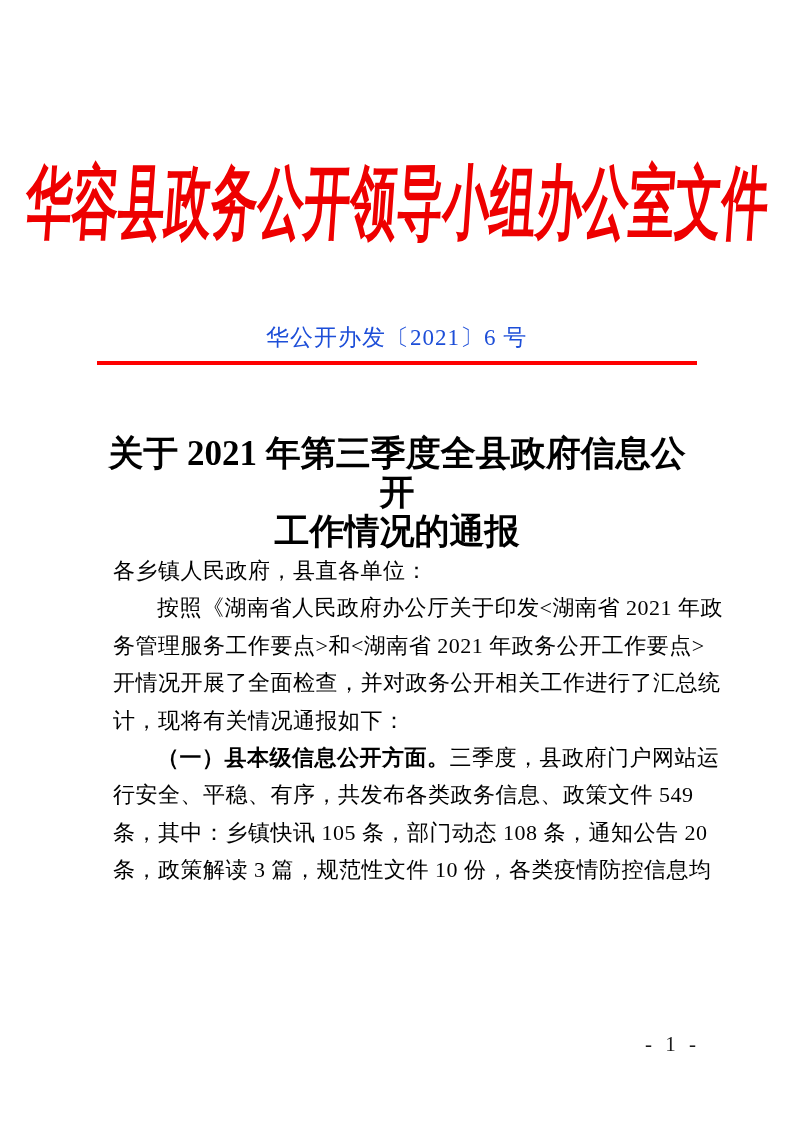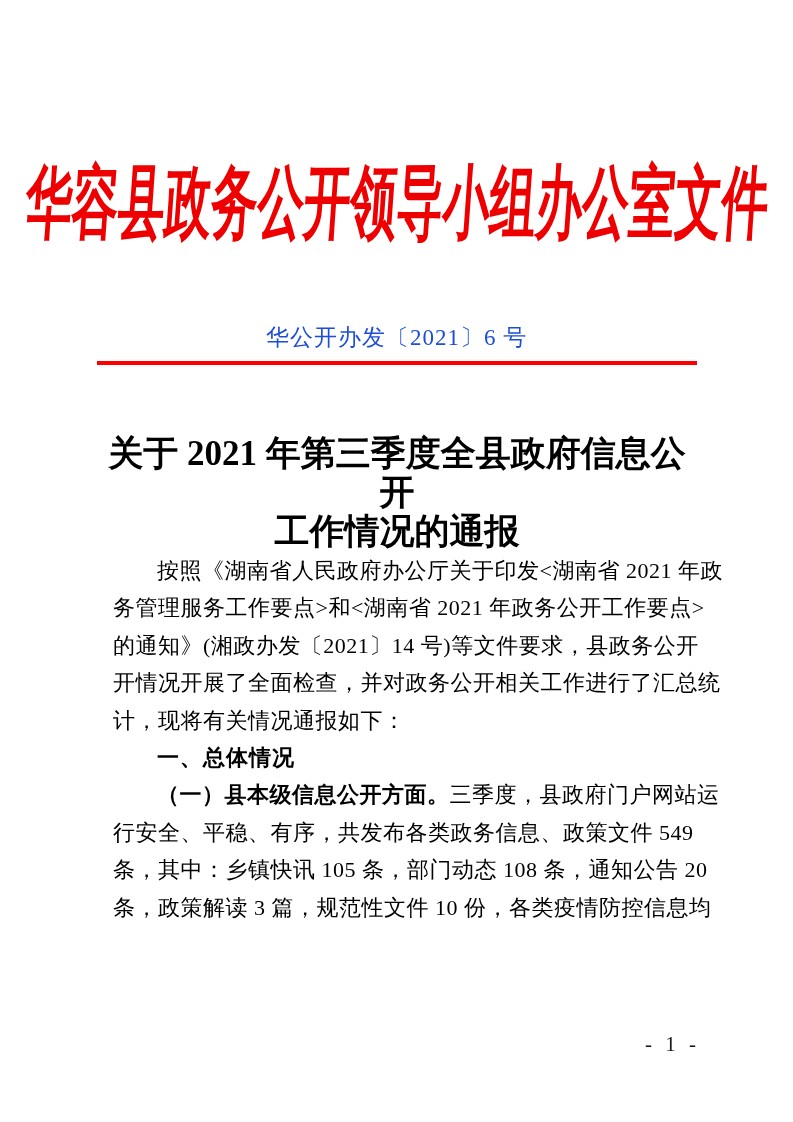--- a/index.html
+++ b/index.html
@@ -117,28 +117,27 @@
   <div class="doc-number">华公开办发〔2021〕6 号</div>
 
   <div class="red-line"></div>
 
   <div class="doc-title">
     <div>关于 2021 年第三季度全县政府信息公开</div>
     <div>工作情况的通报</div>
   </div>
 
   <div class="body-block">
+    <div class="line">各乡镇人民政府，县直各单位：</div>
 
     <div class="line indent">按照《湖南省人民政府办公厅关于印发&lt;湖南省 2021 年政</div>
     <div class="line">务管理服务工作要点&gt;和&lt;湖南省 2021 年政务公开工作要点&gt;</div>
-    <div class="line">的通知》(湘政办发〔2021〕14 号)等文件要求，县政务公开</div>
     <div class="line">开情况开展了全面检查，并对政务公开相关工作进行了汇总统</div>
     <div class="line">计，现将有关情况通报如下：</div>
 
-    <div class="line heading indent">一、总体情况</div>
 
     <div class="line indent">
       <span class="bold-lead">（一）县本级信息公开方面。</span><span>三季度，县政府门户网站运</span>
     </div>
 
     <div class="line">行安全、平稳、有序，共发布各类政务信息、政策文件 549</div>
     <div class="line">条，其中：乡镇快讯 105 条，部门动态 108 条，通知公告 20</div>
     <div class="line">条，政策解读 3 篇，规范性文件 10 份，各类疫情防控信息均</div>
   </div>
 

